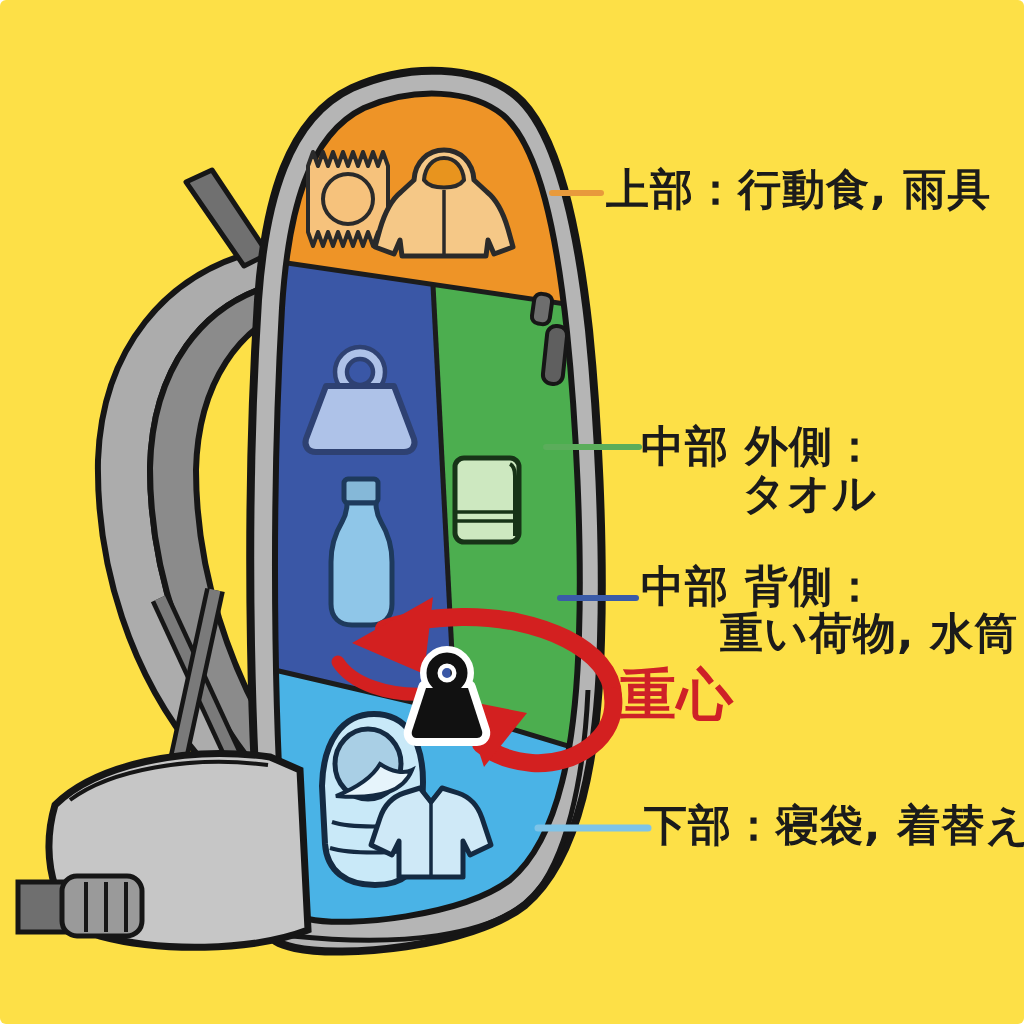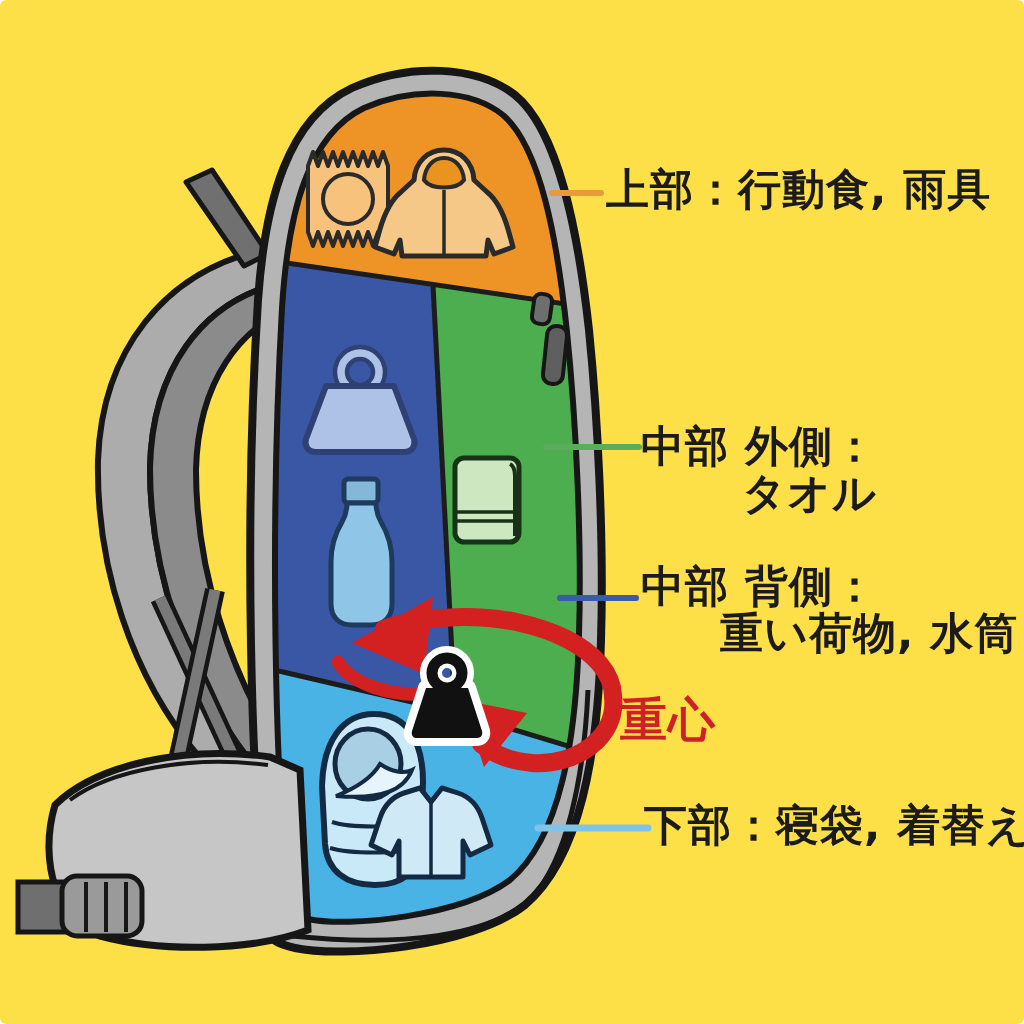--- a/index.html
+++ b/index.html
@@ -1,21 +1,21 @@
 <!DOCTYPE html>
 <html><head>
 <meta charset="utf-8">
 <style>
   html,body{margin:0;padding:0;background:#ffffff;}
   #stage{position:relative;width:1024px;height:1024px;background:#fde047;overflow:hidden;
          font-family:"DejaVu Sans","Liberation Sans",sans-serif;border-radius:6px;}
   #art{position:absolute;left:0;top:0;}
   .lbl{position:absolute;font-weight:800;font-size:43px;color:#1b1b1b;
        letter-spacing:1px;white-space:nowrap;line-height:1.1;}
-  .lbl-red{color:#ce2127;font-size:47px;margin-top:30px;}
+  .lbl-red{color:#ce2127;font-size:56px;}
 </style>
 </head>
 <body>
 
 <div id="stage">
 
   <svg id="art" width="1024" height="1024" viewBox="0 0 1024 1024">
     <defs>
       <clipPath id="panelClip">
         <path d="M 290 912 C 274 780, 270 520, 282 308 C 288 212, 308 135, 364 108

